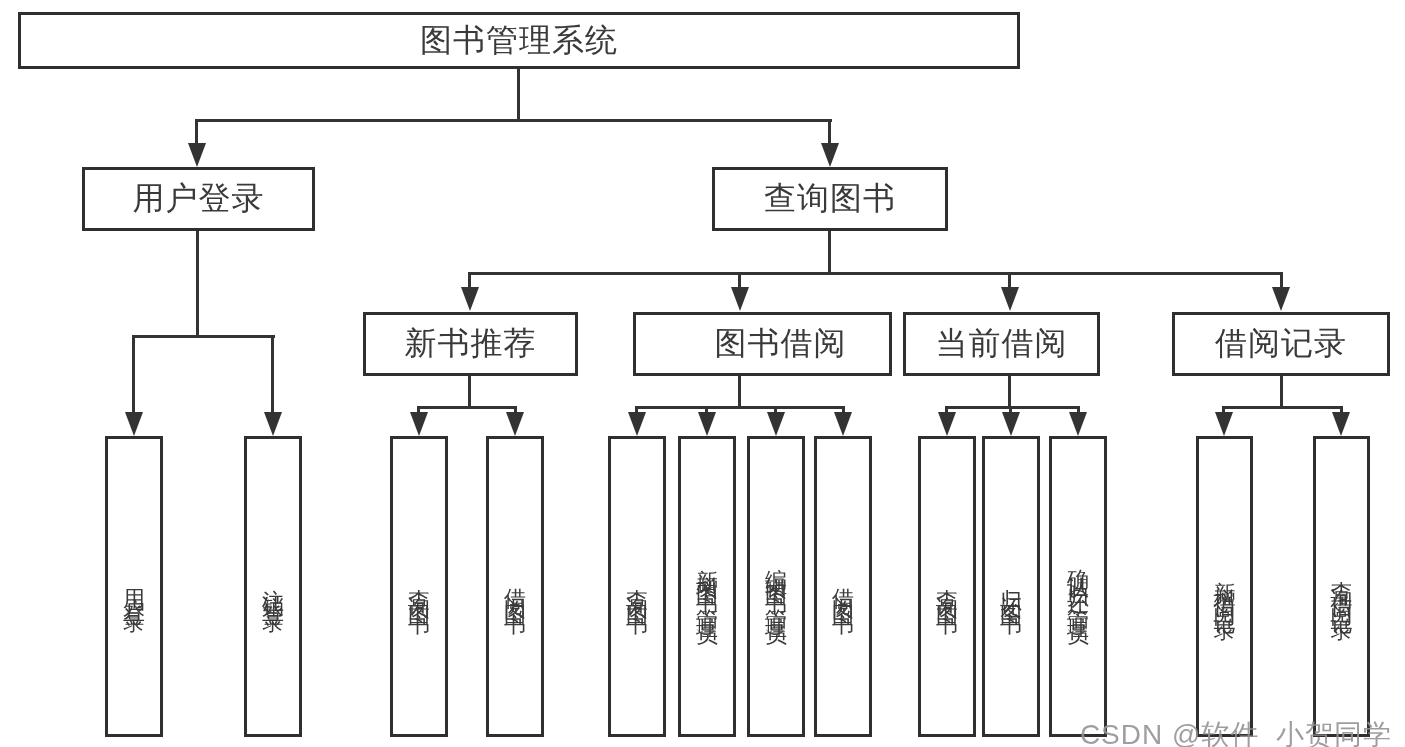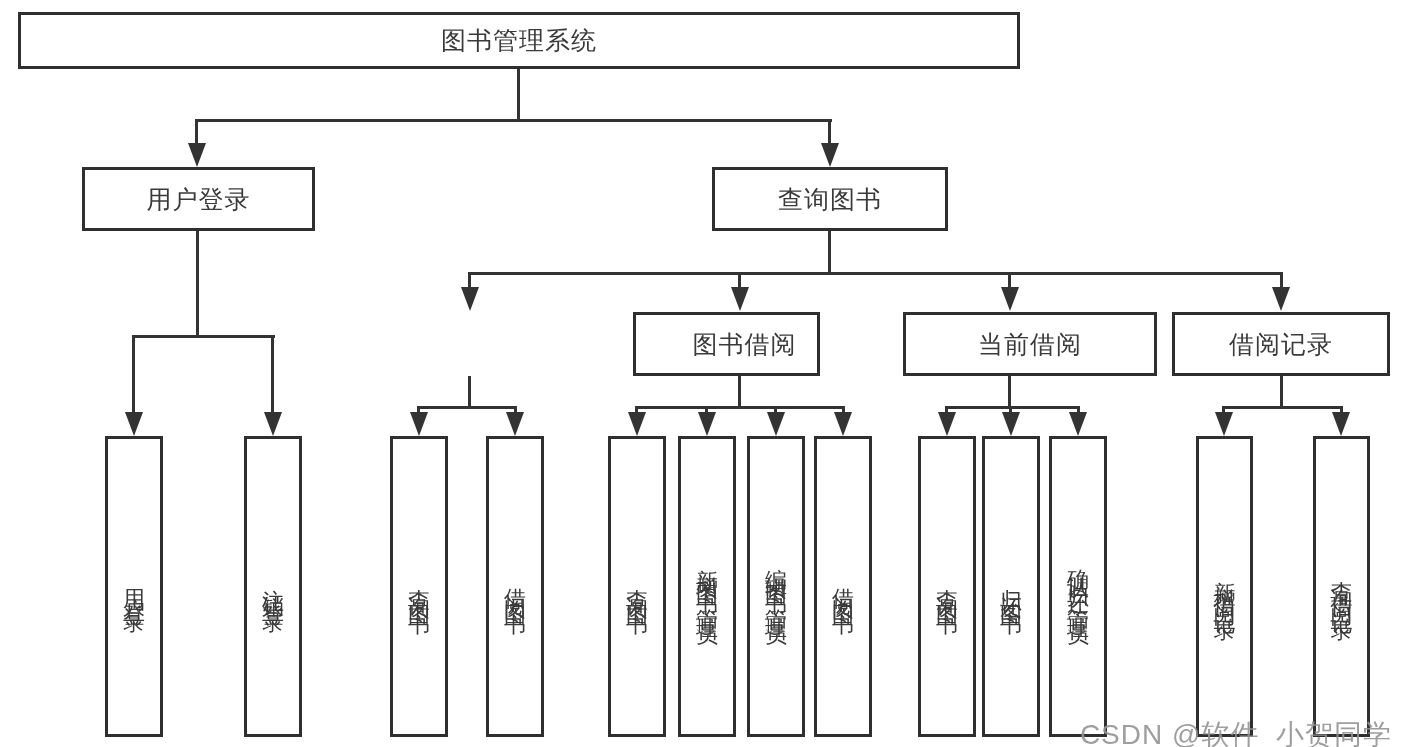--- a/index.html
+++ b/index.html
@@ -15,21 +15,21 @@
   .box {
     position: absolute;
     box-sizing: border-box;
     border: 3px solid #2f2f2f;
     background: #ffffff;
     display: flex;
     align-items: center;
     justify-content: center;
     z-index: 2;
   }
-  .hbox { font-size: 25px; letter-spacing: 1px; }
+  .hbox { font-size: 32px; letter-spacing: 1px; }
   .vbox {
     font-size: 22px;
   }
   .vbox span {
     writing-mode: vertical-rl;
     text-orientation: mixed;
     letter-spacing: 8px;
     white-space: nowrap;
   }
   .line { position: absolute; background: #333333; z-index: 1; }
@@ -86,24 +86,27 @@
   <div class="line" style="left:468px; top:272px; width:815px; height:3px;"></div>
   <div class="line" style="left:468px; top:272px; width:3px; height:18px;"></div>
   <div class="arrow" style="left:461px; top:287px;"></div>
   <div class="line" style="left:738px; top:272px; width:3px; height:18px;"></div>
   <div class="arrow" style="left:731px; top:287px;"></div>
   <div class="line" style="left:1008px; top:272px; width:3px; height:18px;"></div>
   <div class="arrow" style="left:1001px; top:287px;"></div>
   <div class="line" style="left:1280px; top:272px; width:3px; height:18px;"></div>
   <div class="arrow" style="left:1272px; top:287px;"></div>
 
-  <div class="box hbox" style="left:633px; top:312px; width:187px; height:64px;padding-left:36px;">
+  <div class="box hbox" style="left:363px; top:312px; width:215px; height:64px;">
+    <span>新书推荐</span>
+  </div>
+  <div class="box hbox" style="left:633px; top:312px; width:259px; height:64px;padding-left:36px;">
     <span>图书借阅</span>
   </div>
-  <div class="box hbox" style="left:903px; top:312px; width:254px; height:64px;">
+  <div class="box hbox" style="left:903px; top:312px; width:197px; height:64px;">
     <span>当前借阅</span>
   </div>
   <div class="box hbox" style="left:1172px; top:312px; width:218px; height:64px;">
     <span>借阅记录</span>
   </div>
 
   <div class="line" style="left:468px; top:376px; width:3px; height:32px;"></div>
   <div class="line" style="left:417px; top:406px; width:100px; height:3px;"></div>
   <div class="line" style="left:417px; top:406px; width:3px; height:12px;"></div>
   <div class="arrow" style="left:410px; top:412px;"></div>

